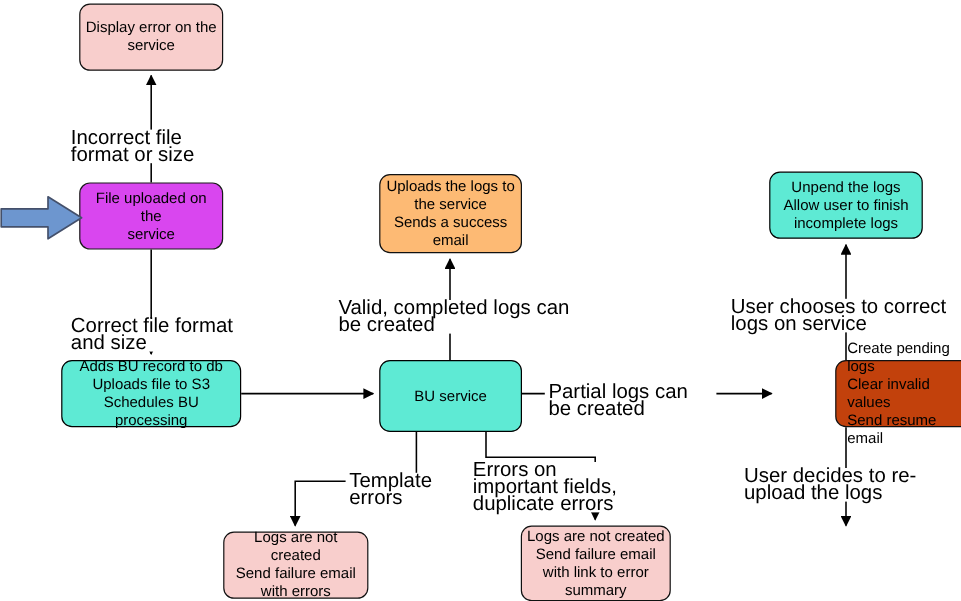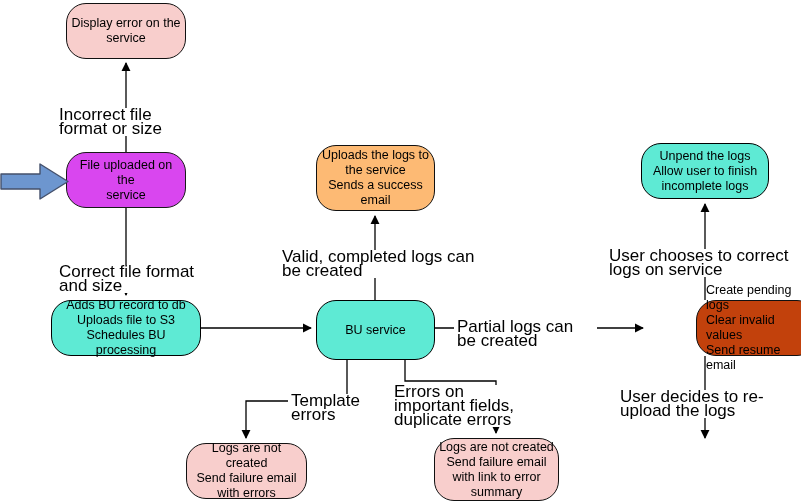--- a/index.html
+++ b/index.html
@@ -17,21 +17,21 @@
   #edges{
     position:absolute;
     left:0; top:0;
     width:801px; height:501px;
     pointer-events:none;
   }
   .node{
     position:absolute;
     box-sizing:border-box;
     border:1px solid #000000;
-    border-radius:20px;
+    border-radius:9px;
     display:flex;
     align-items:center;
     justify-content:center;
     text-align:center;
     font-size:12.5px;
     line-height:15px;
     color:#000000;
     white-space:pre-line;
     padding:2px 4px;
     background:#ffffff;

